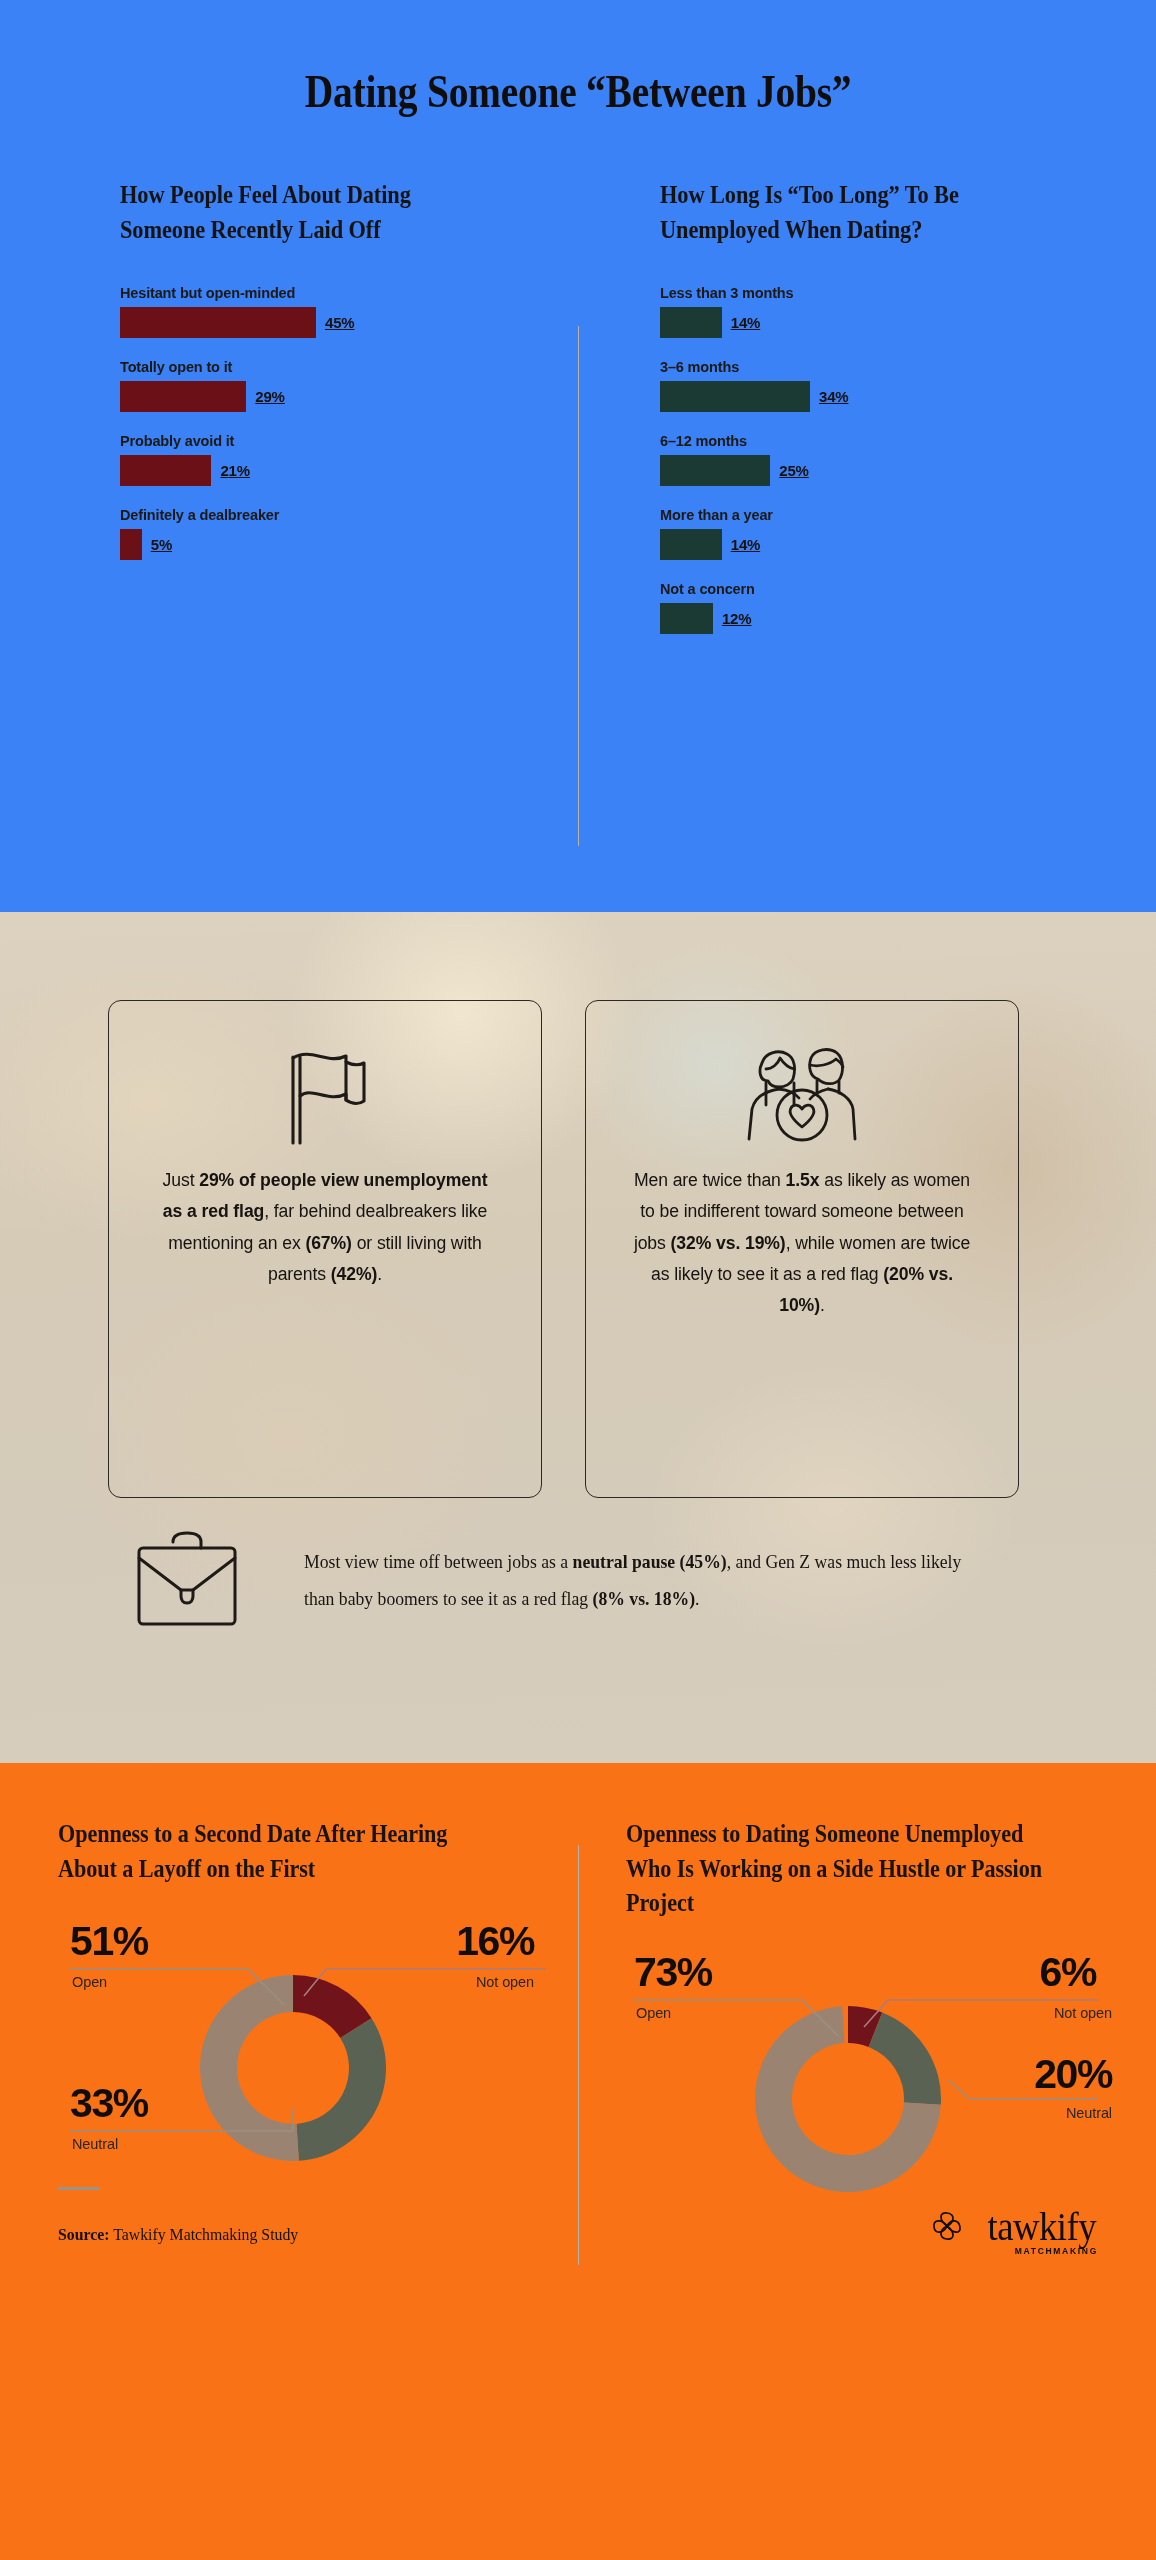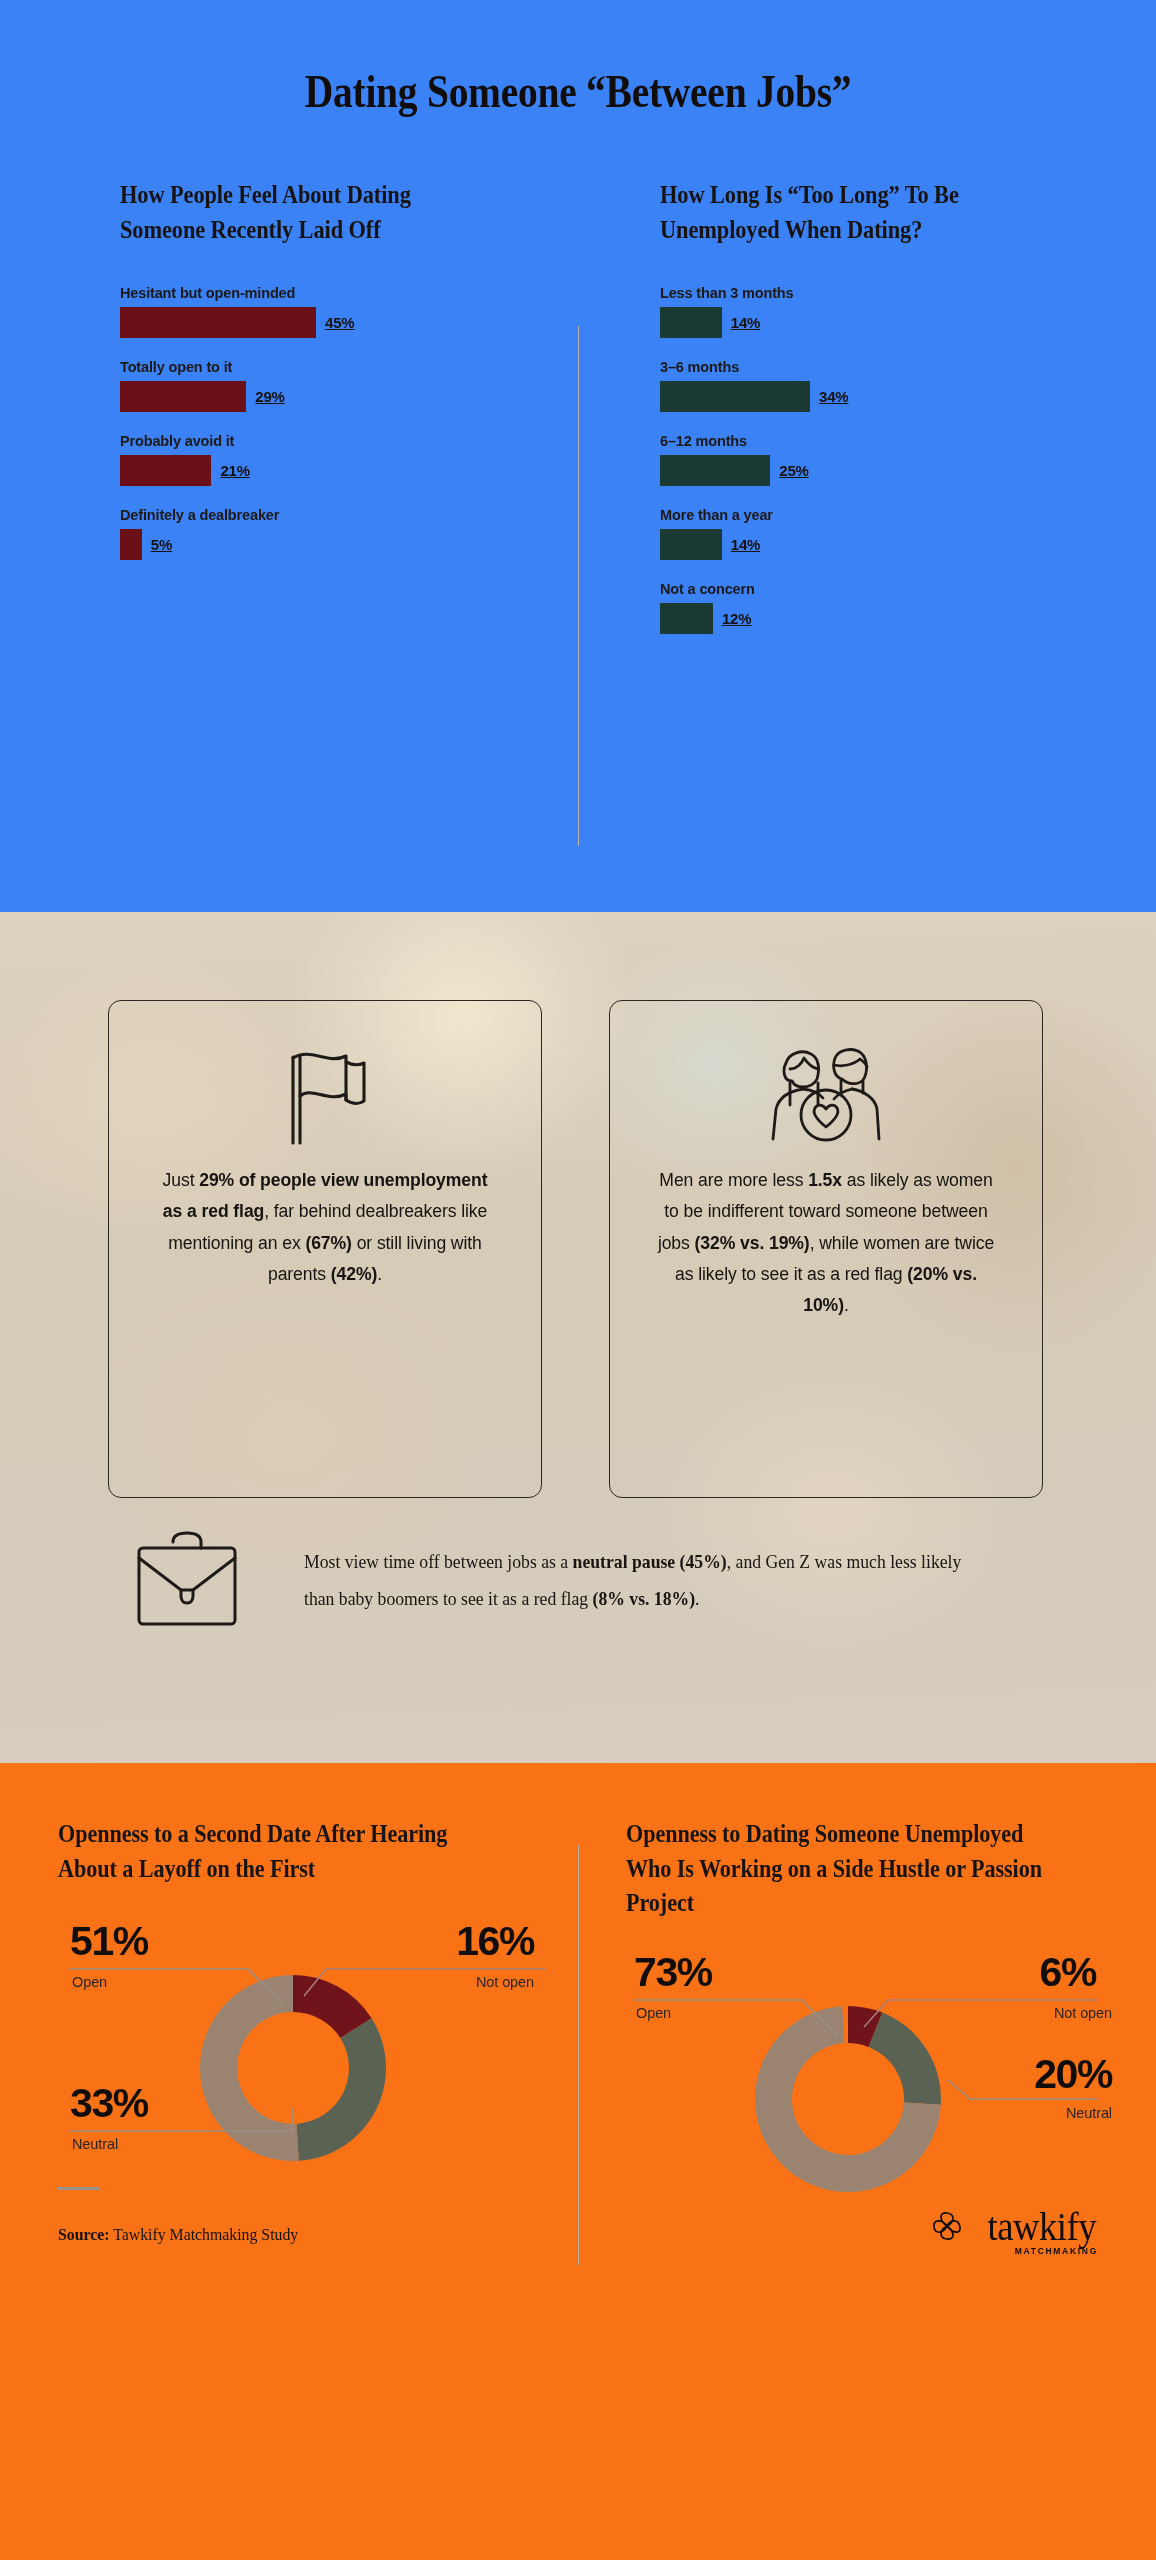--- a/index.html
+++ b/index.html
@@ -75,21 +75,21 @@
     background:
       radial-gradient(ellipse 280px 200px at 13% 22%, rgba(228,214,190,0.85), rgba(0,0,0,0) 70%),
       radial-gradient(ellipse 240px 230px at 40% 12%, rgba(243,232,208,0.9), rgba(0,0,0,0) 72%),
       radial-gradient(ellipse 200px 180px at 62% 18%, rgba(214,226,222,0.55), rgba(0,0,0,0) 70%),
       radial-gradient(ellipse 230px 260px at 88% 30%, rgba(206,186,160,0.7), rgba(0,0,0,0) 72%),
       radial-gradient(ellipse 300px 240px at 25% 62%, rgba(222,206,180,0.6), rgba(0,0,0,0) 74%),
       radial-gradient(ellipse 260px 200px at 72% 70%, rgba(233,220,197,0.6), rgba(0,0,0,0) 72%),
       linear-gradient(178deg, #ddd2bf 0%, #d6cbb7 38%, #d5cbba 70%, #d7cdbd 100%);
     overflow: hidden;
   }
-  .cards-row { display: flex; gap: 67px; padding: 88px 108px 0 108px; }
+  .cards-row { display: flex; gap: 43px; padding: 88px 108px 0 108px; }
   .stat-card {
     width: 434px;
     height: 498px;
     border: 1.4px solid #2b2723;
     border-radius: 13px;
     padding: 44px 46px 30px 46px;
     display: flex;
     flex-direction: column;
     align-items: center;
   }
@@ -302,21 +302,21 @@
             <path d="M81 36 L 81 48"></path>
             <path d="M103 36 L 103 48"></path>
 
             <path d="M92 44 C 104 46, 115 53, 117 64 L 119 94"></path>
             <path d="M92 44 C 84 46, 78 49, 74 54"></path>
 
             <circle cx="66" cy="70" r="25"></circle>
             <path d="M66 82 C 56 74, 52 68, 55 63 C 57 59, 63 59, 66 64 C 69 59, 75 59, 77 63 C 80 68, 76 74, 66 82 Z"></path>
           </svg>
         </div>
-        <div class="card-text"><span>Men are more less </span><b>1.5x</b><span> as likely as women to be indifferent toward someone between jobs </span><b>(32% vs. 19%)</b><span>, while women are twice as likely to see it as a red flag </span><b>(20% vs. 10%)</b><span>.</span></div>
+        <div class="card-text"><span>Men are twice than </span><b>1.5x</b><span> as likely as women to be indifferent toward someone between jobs </span><b>(32% vs. 19%)</b><span>, while women are twice as likely to see it as a red flag </span><b>(20% vs. 10%)</b><span>.</span></div>
       </div>
     </div>
 
     <div class="briefcase-row">
       <div>
         <svg width="114" height="104" viewBox="0 0 114 104" fill="none" stroke="#1e1a17" stroke-width="3" stroke-linecap="round" stroke-linejoin="round">
           <path d="M43 16 C 43 10, 48 7, 57 7 C 66 7, 71 10, 71 16 L 71 22"></path>
           <rect x="9" y="22" width="96" height="76" rx="4"></rect>
           <path d="M9 32 L 51 64 L 63 64 L 105 32"></path>
           <path d="M51 64 L 51 70 C 51 74, 53 77, 57 77 C 61 77, 63 74, 63 70 L 63 64"></path>

